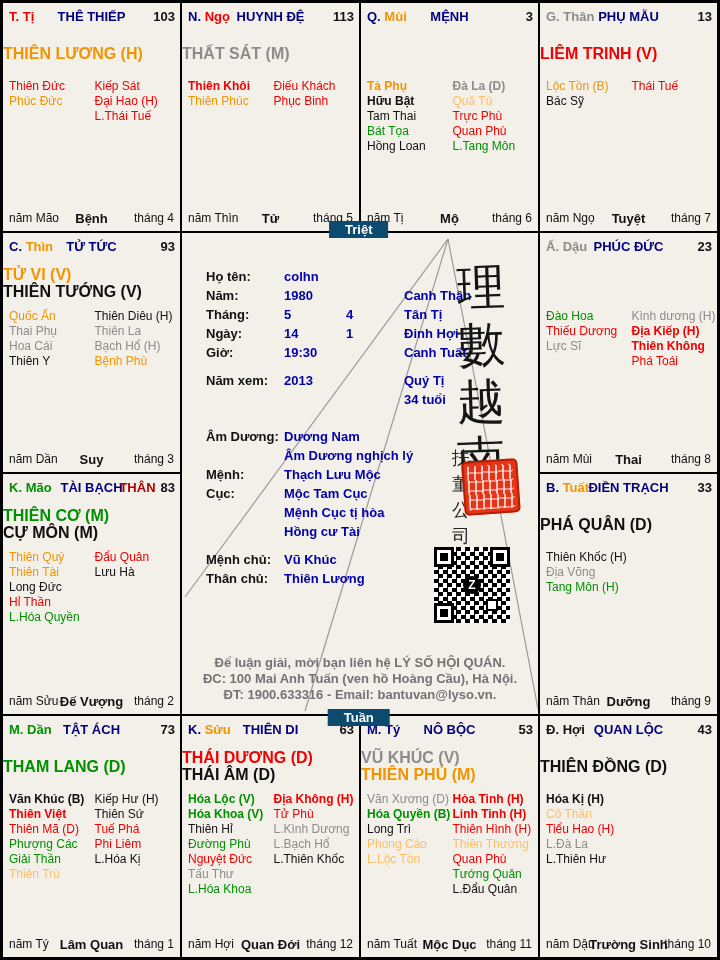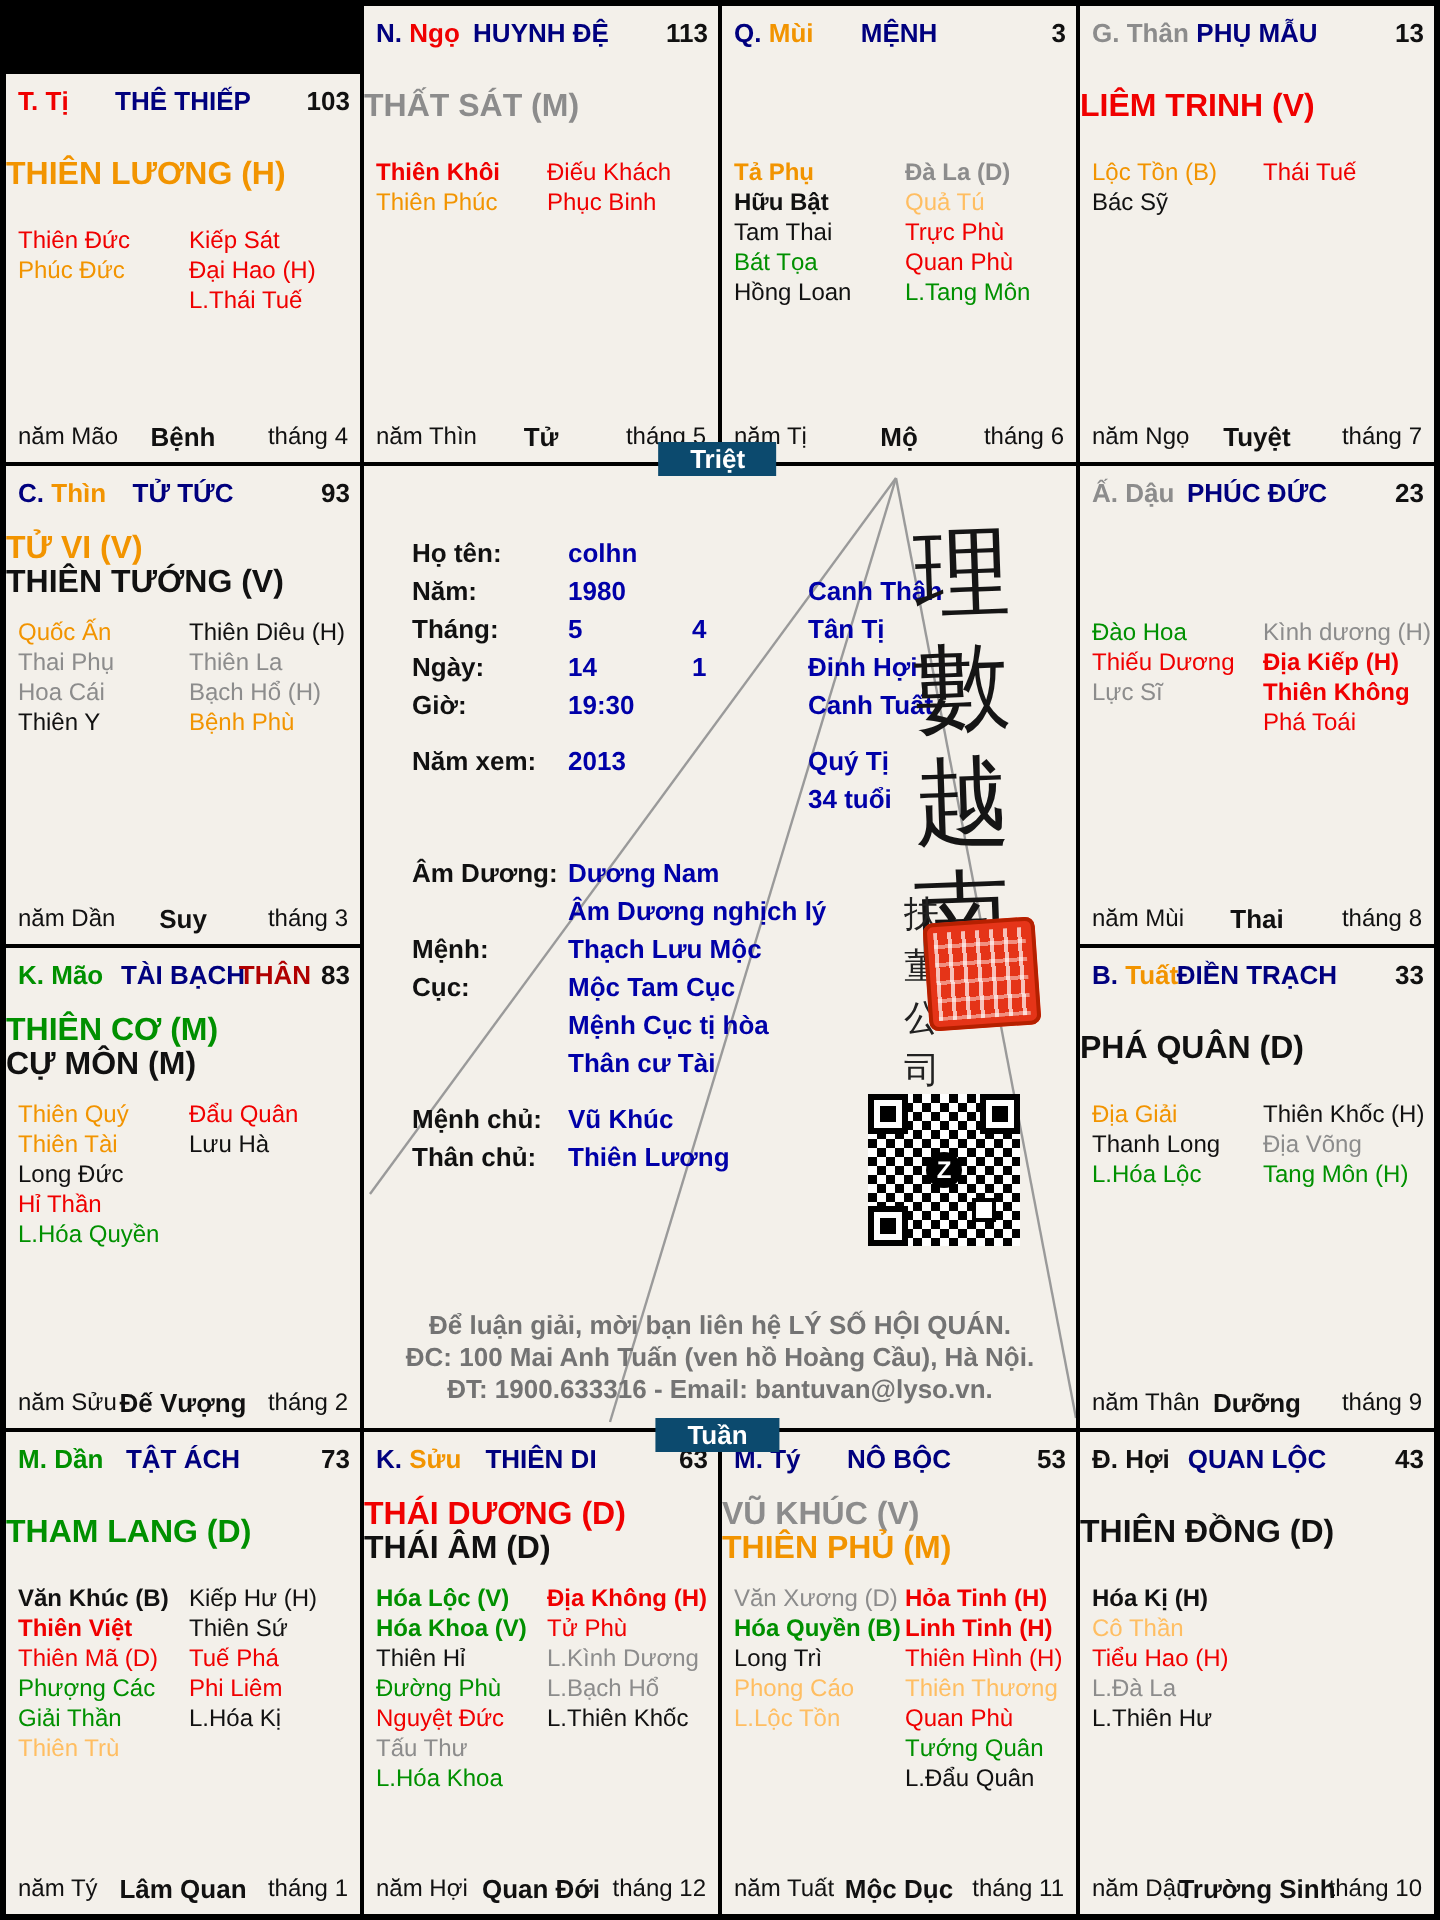--- a/index.html
+++ b/index.html
@@ -52,21 +52,21 @@
   .al{position:absolute;right:12px;bottom:12px;width:12px;height:12px;background:#fff;border:2px solid #000}
   .qz{position:absolute;left:50%;top:50%;transform:translate(-50%,-50%);width:18px;height:18px;border-radius:50%;
     background:#000;color:#fff;font-size:12px;font-weight:bold;display:flex;align-items:center;justify-content:center;font-style:normal}
   .contact{position:absolute;left:0;right:0;bottom:11px;text-align:center;color:#737373;font-weight:bold;
     font-size:13px;line-height:16px;z-index:3;white-space:nowrap}
 </style>
 </head>
 <body>
 
 <div class="board" id="board">
-  <div class="palace" style="grid-area: a1; margin-top: 34px;">
+  <div class="palace" style="grid-area: a1;">
     <div class="phead">
       <span class="canchi"><span class="stem c-red">T.</span> <span class="branch c-red">Tị</span></span>
       <span class="pname">THÊ THIẾP</span>
       <span class="pright"><span class="pnum">103</span></span>
     </div>
     <div class="mains">
         <div class="mainstar c-orange">THIÊN LƯƠNG (H)</div>
       </div>
     <div class="cols">
       <div class="col left">
@@ -251,25 +251,20 @@
     <div class="palace" style="grid-area: a8;">
     <div class="phead">
       <span class="canchi"><span class="stem c-navy">B.</span> <span class="branch c-orange">Tuất</span></span>
       <span class="pname">ĐIỀN TRẠCH</span>
       <span class="pright"><span class="pnum">33</span></span>
     </div>
     <div class="mains">
         <div class="mainstar c-black">PHÁ QUÂN (D)</div>
       </div>
     <div class="cols">
-      <div class="col left">
-          <div class="star c-orange">Địa Giải</div>
-          <div class="star c-black">Thanh Long</div>
-          <div class="star c-green">L.Hóa Lộc</div>
-        </div>
       <div class="col right">
           <div class="star c-black">Thiên Khốc (H)</div>
           <div class="star c-gray">Địa Võng</div>
           <div class="star c-green">Tang Môn (H)</div>
         </div>
     </div>
     <div class="pfoot">
       <span class="nam">năm Thân</span>
       <span class="van">Dưỡng</span>
       <span class="thang">tháng 9</span>
@@ -416,21 +411,21 @@
         <div class="igap"></div>
         <div class="irow"><span class="il">Năm xem:</span><span class="iv1">2013</span><span class="iv2"></span><span class="iv3">Quý Tị</span></div>
         <div class="irow"><span class="il"></span><span class="iv1"></span><span class="iv2"></span><span class="iv3">34 tuổi</span></div>
         <div class="igap"></div>
         <div class="igap"></div>
         <div class="irow"><span class="il">Âm Dương:</span><span class="ivw">Dương Nam</span></div>
         <div class="irow"><span class="il"></span><span class="ivw">Âm Dương nghịch lý</span></div>
         <div class="irow"><span class="il">Mệnh:</span><span class="ivw">Thạch Lưu Mộc</span></div>
         <div class="irow"><span class="il">Cục:</span><span class="ivw">Mộc Tam Cục</span></div>
         <div class="irow"><span class="il"></span><span class="ivw">Mệnh Cục tị hòa</span></div>
-        <div class="irow"><span class="il"></span><span class="ivw">Thân cư Tài</span></div>
+        <div class="irow"><span class="il"></span><span class="ivw">Hồng cư Tài</span></div>
         <div class="igap"></div>
         <div class="irow"><span class="il">Mệnh chủ:</span><span class="ivw">Vũ Khúc</span></div>
         <div class="irow"><span class="il">Thân chủ:</span><span class="ivw">Thiên Lương</span></div>
       </div>
     <div class="callig" id="callig">
         <div class="cchar">理</div>
         <div class="cchar">數</div>
         <div class="cchar">越</div>
         <div class="cchar">南</div>
       </div>

